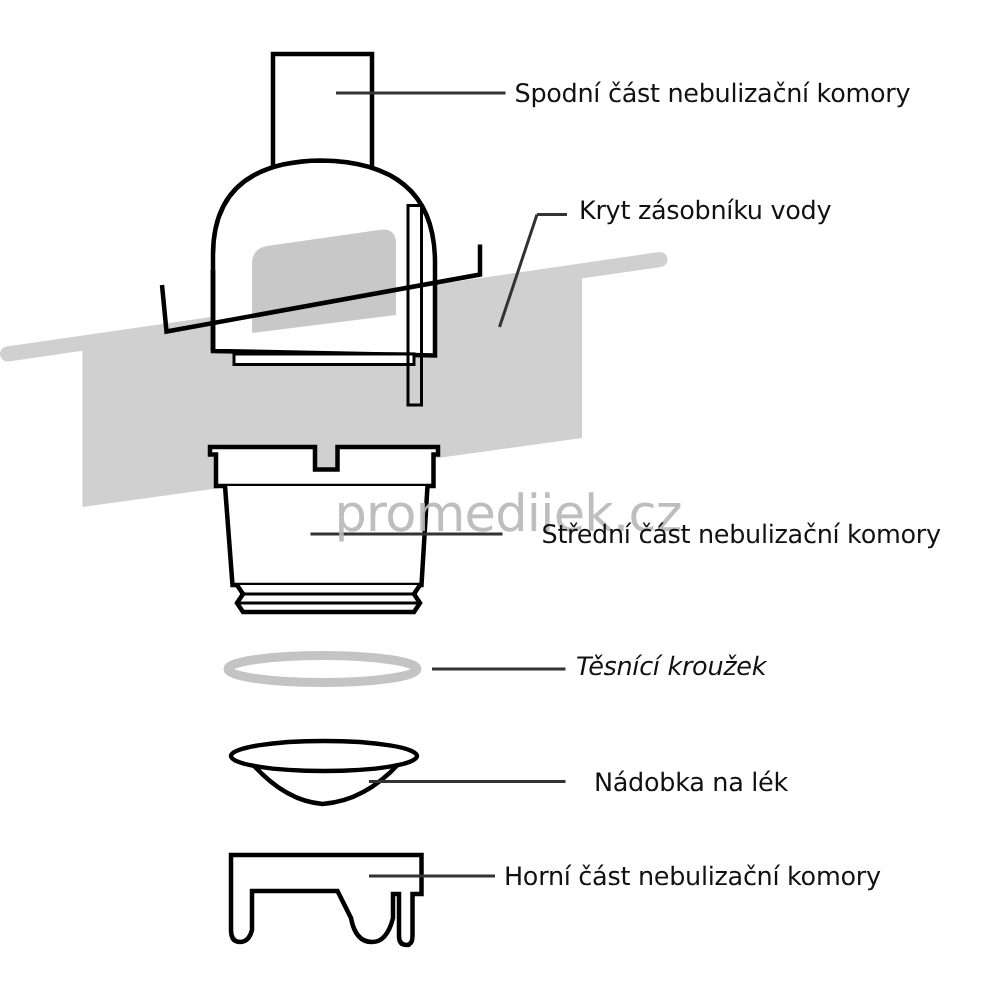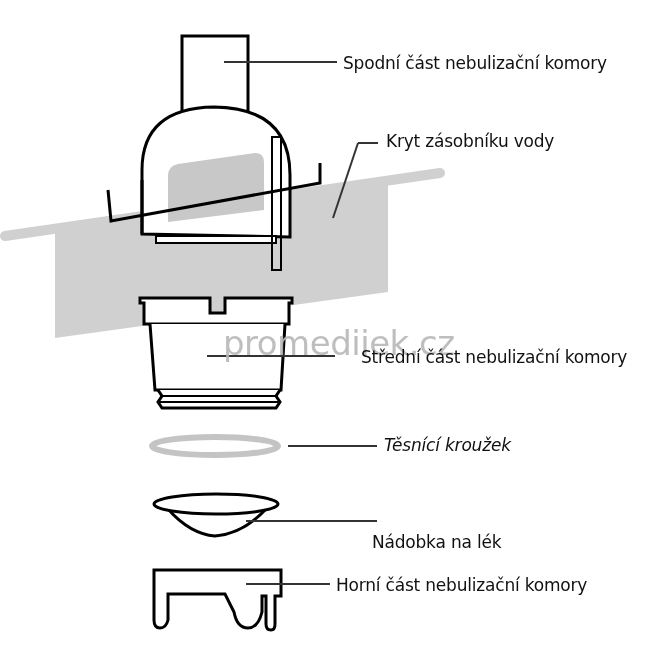--- a/index.html
+++ b/index.html
@@ -57,14 +57,14 @@
     <line x1="246" y1="584" x2="330" y2="584"></line>
   </g>
 </svg>
 
 <div class="watermark" style="left:223px; top:323px;">promediiek.cz</div>
 
 <div class="label" style="left:343px; top:53px;">Spodní část nebulizační komory</div>
 <div class="label" style="left:386px; top:131px;">Kryt zásobníku vody</div>
 <div class="label" style="left:361px; top:347px;">Střední  část nebulizační komory</div>
 <div class="label" style="left:384px; top:435px;font-style:italic;">Těsnící kroužek</div>
-<div class="label" style="left:372px; top:512px;margin-top:20px;">Nádobka na lék</div>
+<div class="label" style="left:396px; top:512px;">Nádobka na lék</div>
 <div class="label" style="left:336px; top:575px;">Horní část nebulizační komory</div>
 
 </body></html>

